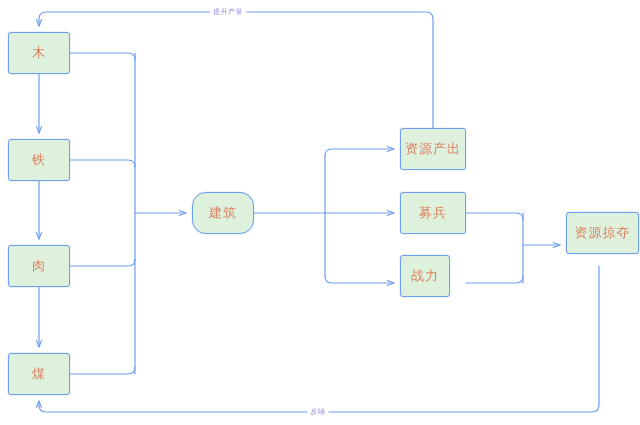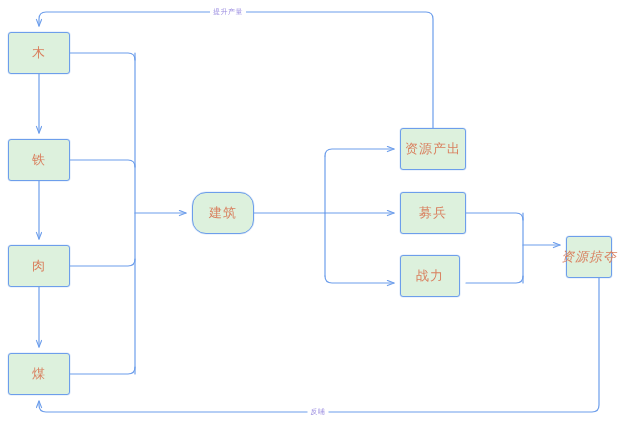--- a/index.html
+++ b/index.html
@@ -84,21 +84,21 @@
   <div class="node" style="left:8px;top:245px;width:62px;height:42px;">肉</div>
 
   <div class="node" style="left:8px;top:353px;width:62px;height:42px;">煤</div>
 
   <div class="node" style="left:192px;top:192px;width:62px;height:42px;border-radius:14px;">建筑</div>
 
   <div class="node" style="left:400px;top:128px;width:66px;height:42px;">资源产出</div>
 
   <div class="node" style="left:400px;top:192px;width:66px;height:42px;">募兵</div>
 
-  <div class="node" style="left:400px;top:255px;width:60px;height:42px;">战力</div>
+  <div class="node" style="left:400px;top:255px;width:50px;height:42px;">战力</div>
 
-  <div class="node" style="left:566px;top:236px;width:46px;height:42px;font-style:italic;">资源掠夺</div>
+  <div class="node" style="left:566px;top:212px;width:73px;height:42px;">资源掠夺</div>
 
   <div class="edge-label" style="left:228px;top:12px;">提升产量</div>
 
   <div class="edge-label" style="left:318px;top:412px;">反哺</div>
 
 </div>
 
 </body></html>

